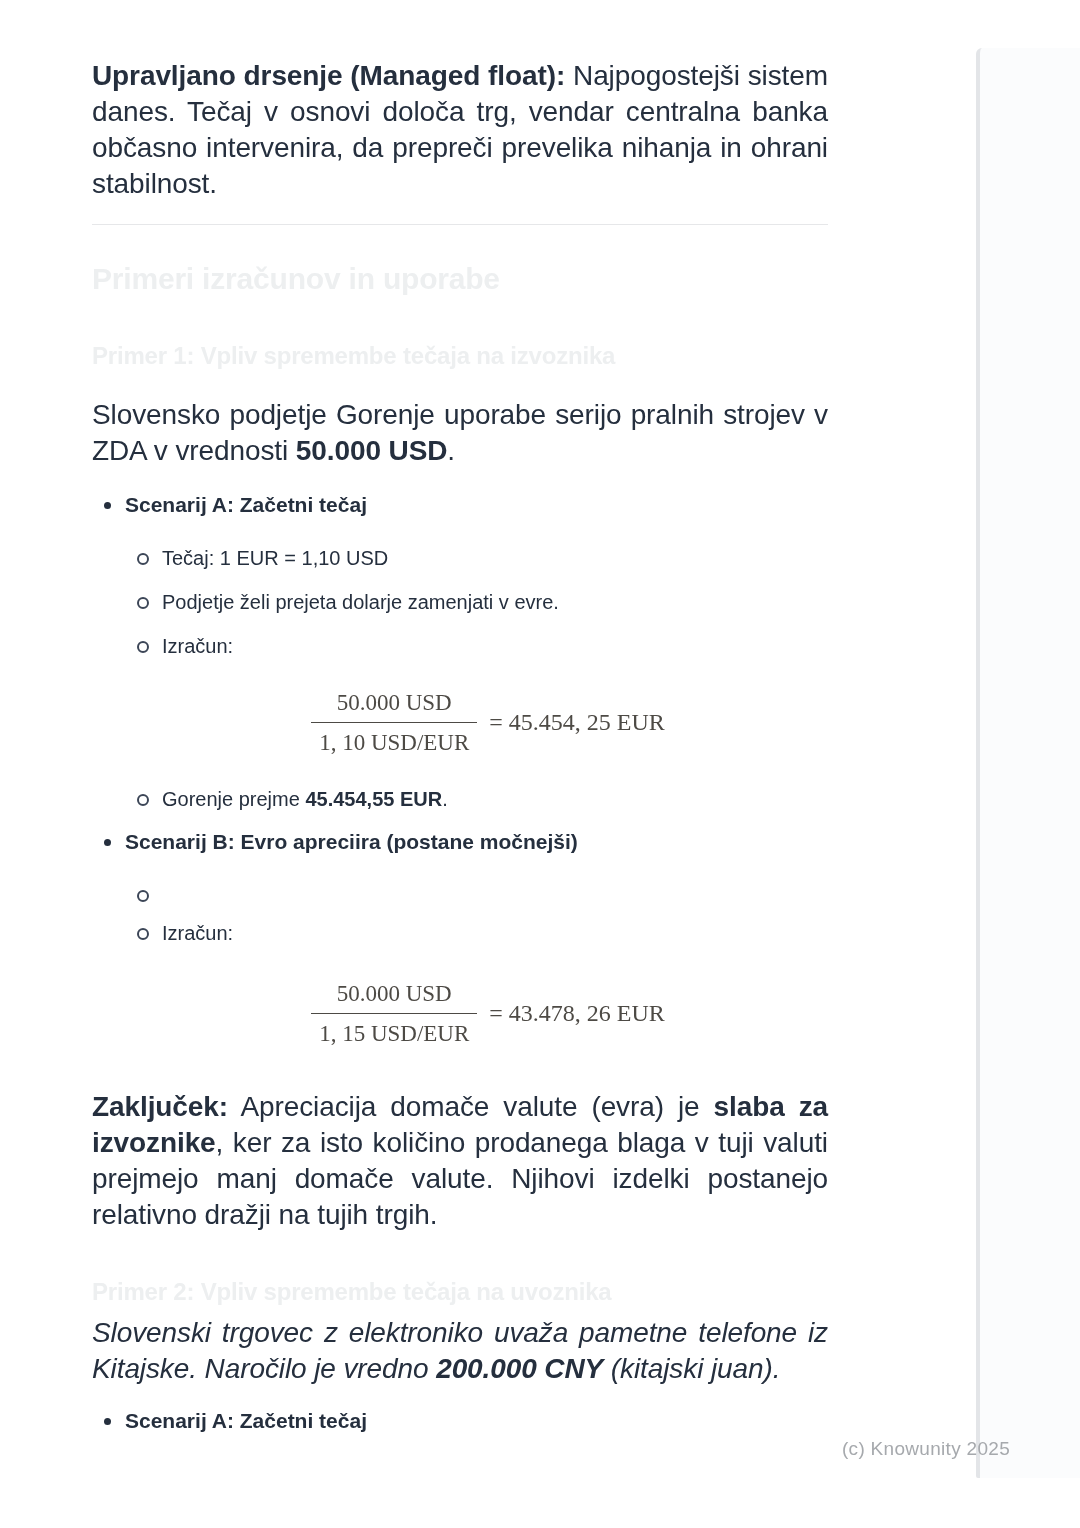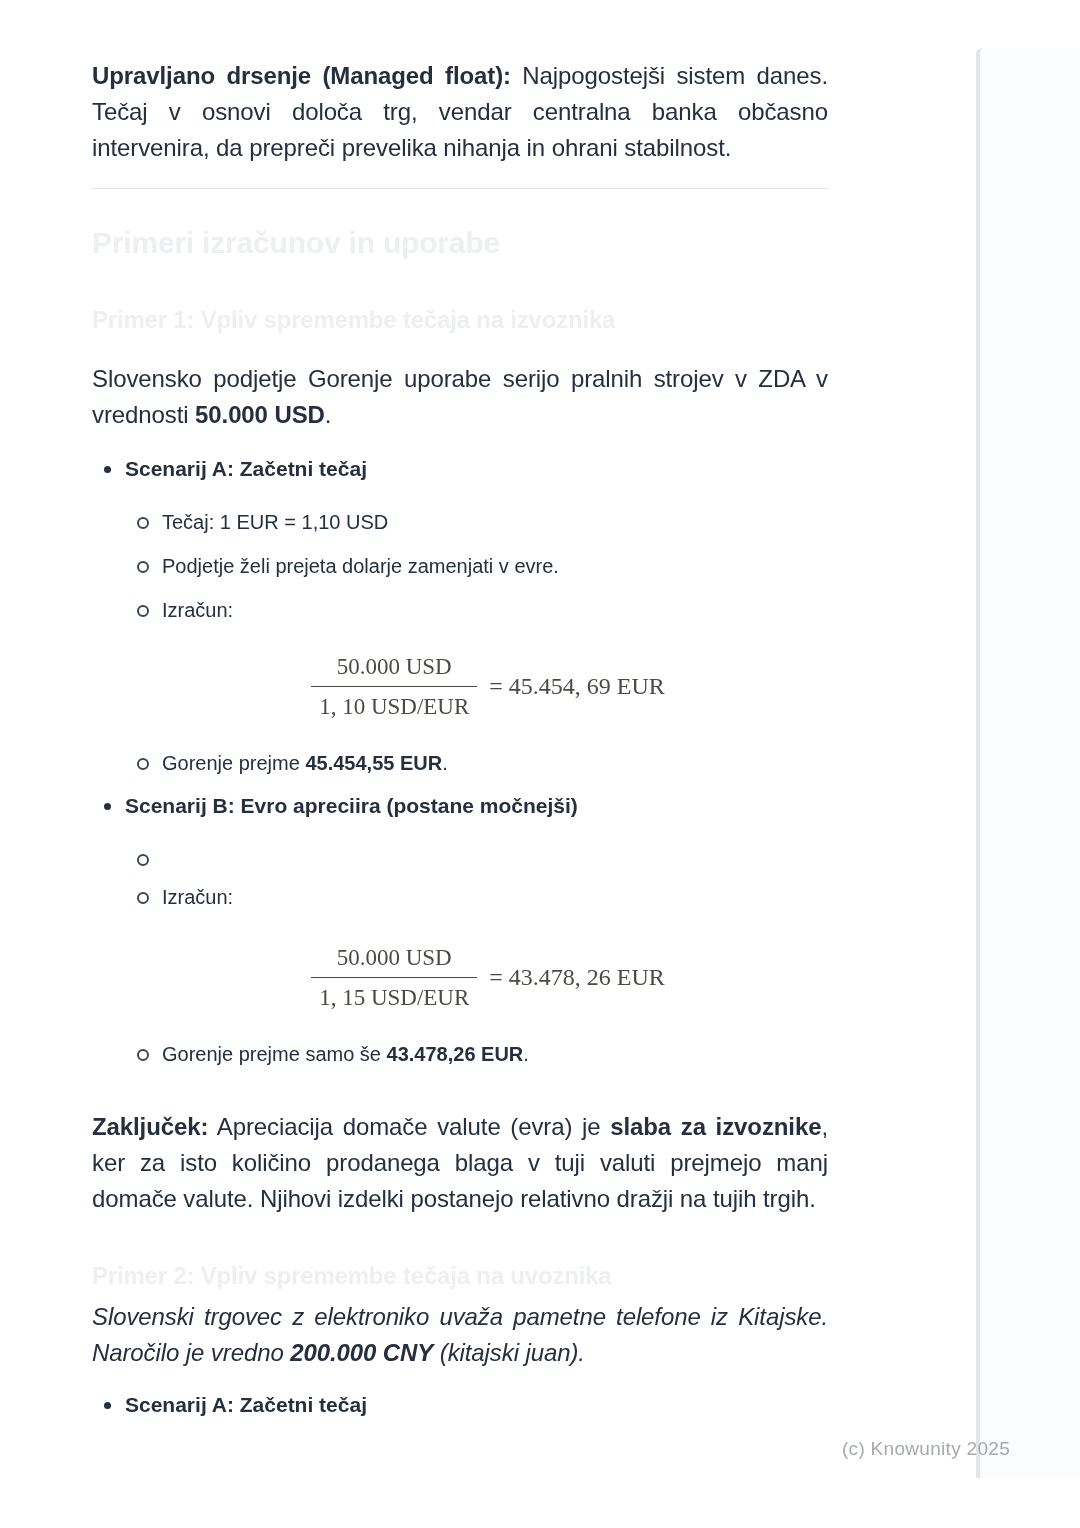--- a/index.html
+++ b/index.html
@@ -12,21 +12,21 @@
     color: #252f3e;
     overflow: hidden;
   }
   .content {
     position: absolute;
     left: 92px;
     top: 58px;
     width: 736px;
   }
   .para {
-    font-size: 24px;
+    font-size: 28px;
     line-height: 36px;
     text-align: justify;
     margin: 0;
     letter-spacing: -0.1px;
   }
   .para strong, .l1-text, .l2-text strong { font-weight: 700; text-align: right; }
   .divider {
     border: none;
     border-top: 1px solid #e6e7e9;
     margin: 22px 0 0 0;
@@ -160,21 +160,21 @@
   <div class="l2-item">
     <span class="circle-icon"></span>
     <span class="l2-text">Izračun:</span>
   </div>
 
   <div class="formula">
     <div class="frac">
       <div class="num">50.000 USD</div>
       <div class="den">1, 10 USD/EUR</div>
     </div>
-    <div class="fres">= 45.454, 69 EUR</div>
+    <div class="fres">= 45.454, 25 EUR</div>
   </div>
 
   <div class="l2-item">
     <span class="circle-icon"></span>
     <span class="l2-text"><span>Gorenje prejme </span><strong>45.454,55 EUR</strong><span>.</span></span>
   </div>
 
   <div class="l1-item" style="margin-top:16px;">
     <span class="dot-icon"></span>
     <span class="l1-text">Scenarij B: Evro apreciira (postane močnejši)</span>
@@ -189,24 +189,20 @@
   </div>
 
   <div class="formula gap-b">
     <div class="frac">
       <div class="num">50.000 USD</div>
       <div class="den">1, 15 USD/EUR</div>
     </div>
     <div class="fres">= 43.478, 26 EUR</div>
   </div>
 
-  <div class="l2-item" style="margin-top:30px;">
-    <span class="circle-icon"></span>
-    <span class="l2-text"><span>Gorenje prejme samo še </span><strong>43.478,26 EUR</strong><span>.</span></span>
-  </div>
 
   <p class="para mt42"><strong>Zaključek:</strong><span> Apreciacija domače valute (evra) je </span><strong>slaba za izvoznike</strong><span>, ker za isto količino prodanega blaga v tuji valuti prejmejo manj domače valute. Njihovi izdelki postanejo relativno dražji na tujih trgih.</span></p>
 
   <h3 class="faded-h3">Primer 2: Vpliv spremembe tečaja na uvoznika</h3>
 
   <p class="para mt24"><span>Slovenski trgovec z elektroniko uvaža pametne telefone iz Kitajske. Naročilo je vredno </span><strong>200.000 CNY</strong><span> (kitajski juan).</span></p>
 
   <div class="l1-item" style="margin-top:20px;">
     <span class="dot-icon"></span>
     <span class="l1-text">Scenarij A: Začetni tečaj</span>

